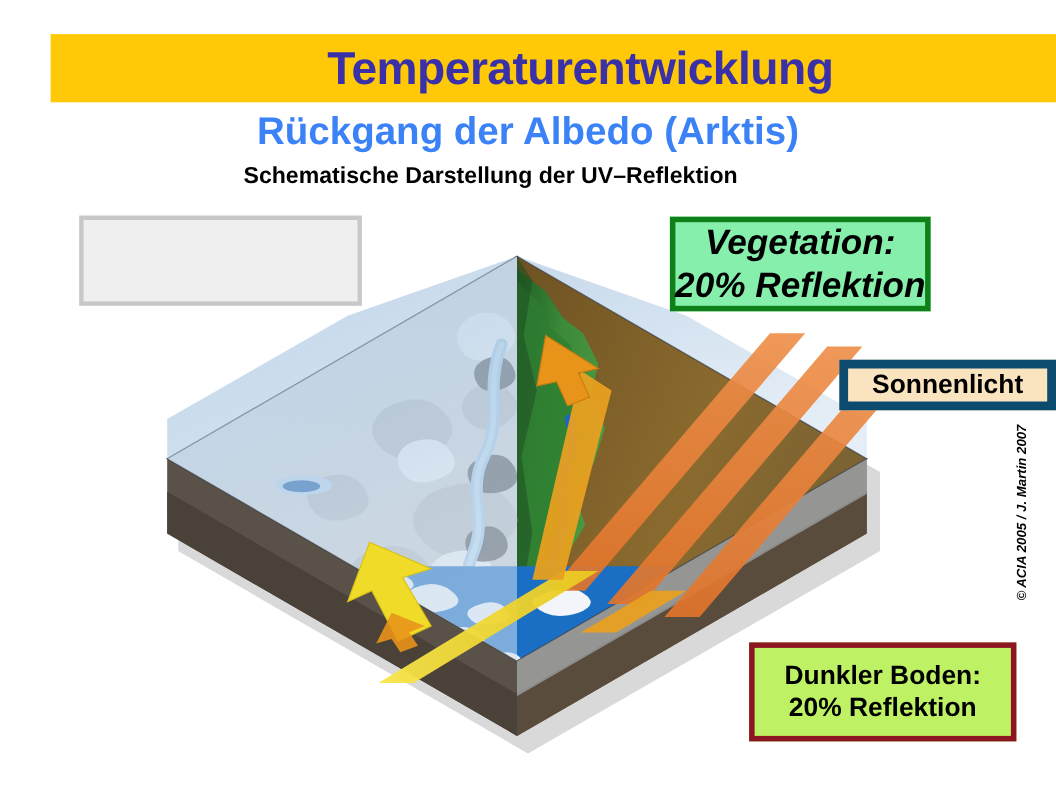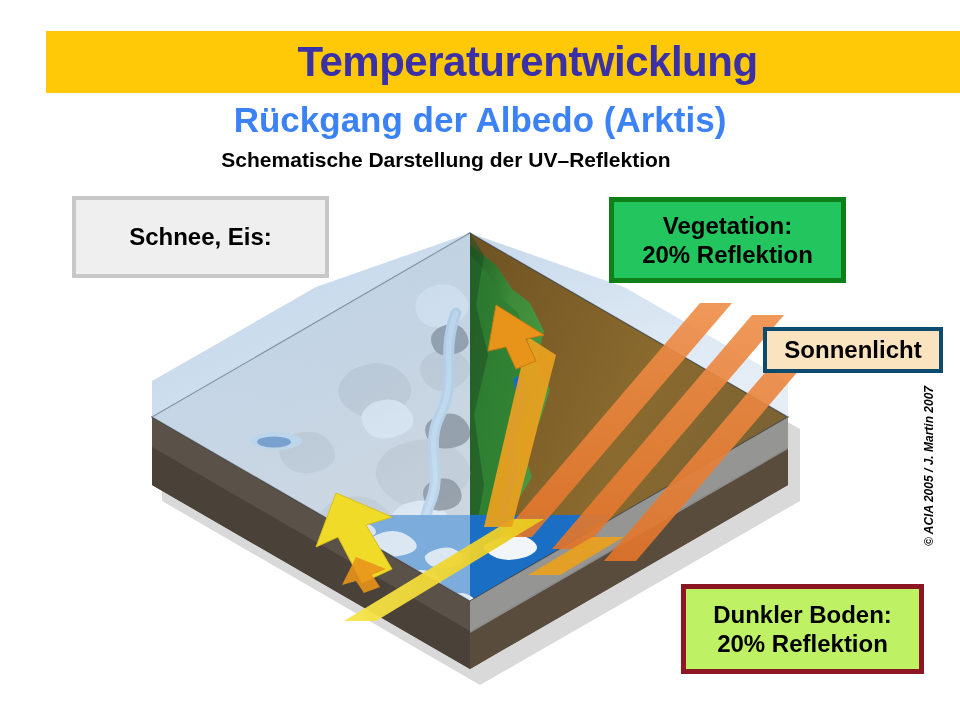--- a/index.html
+++ b/index.html
@@ -78,28 +78,29 @@
   .callout .line { white-space: nowrap; line-height: 1.22; }
 
   #callout-snow {
     left: 72px; top: 196px; width: 257px; height: 82px;
     background: #EFEFEF;
     border: 4px solid #C8C8C8;
     font-size: 24px;
   }
   #callout-vegetation {
     left: 609px; top: 197px; width: 237px; height: 86px;
-    background: #22c55e;
+    background: #86efac;
     border: 5px solid #0F8018;
-    font-size: 24px;
+    font-size: 32px;
+    font-style: italic;
   }
   #callout-sunlight {
-    left: 763px; top: 327px; width: 180px; height: 46px;
+    left: 763px; top: 327px; width: 197px; height: 46px;
     background: #FAE4C0;
-    border: 4px solid #0c4a6e;
+    border: 8px solid #0c4a6e;
     font-size: 24px;
   }
   #callout-soil {
     left: 681px; top: 584px; width: 243px; height: 90px;
     background: #bef264;
     border: 5px solid #8C1622;
     font-size: 24px;
   }
 
   
@@ -262,21 +263,20 @@
         <polygon points="452,352 484,352 420,390 388,390" fill="#E8A020" opacity="0.95"></polygon>
         <polygon points="388,152 416,170 372,342 344,342" fill="#E8A020" opacity="0.95"></polygon>
         <polygon points="356,120 404,150 386,154 396,176 376,184 366,162 348,166" fill="#E8941A" stroke="#C87A10" stroke-width="1"></polygon>
       </g>
 
       <polygon points="216,372 246,384 232,390 240,402 224,408 216,396 202,400" fill="#E8941A" opacity="0.9"></polygon>
     </svg>
   </div>
 
   <div class="callout" id="callout-snow">
-    <div class="line">Schnee, Eis:</div>
   </div>
 
   <div class="callout" id="callout-vegetation">
     <div class="line">Vegetation:</div>
     <div class="line">20% Reflektion</div>
   </div>
 
   <div class="callout" id="callout-sunlight">
     <div class="line">Sonnenlicht</div>
   </div>

